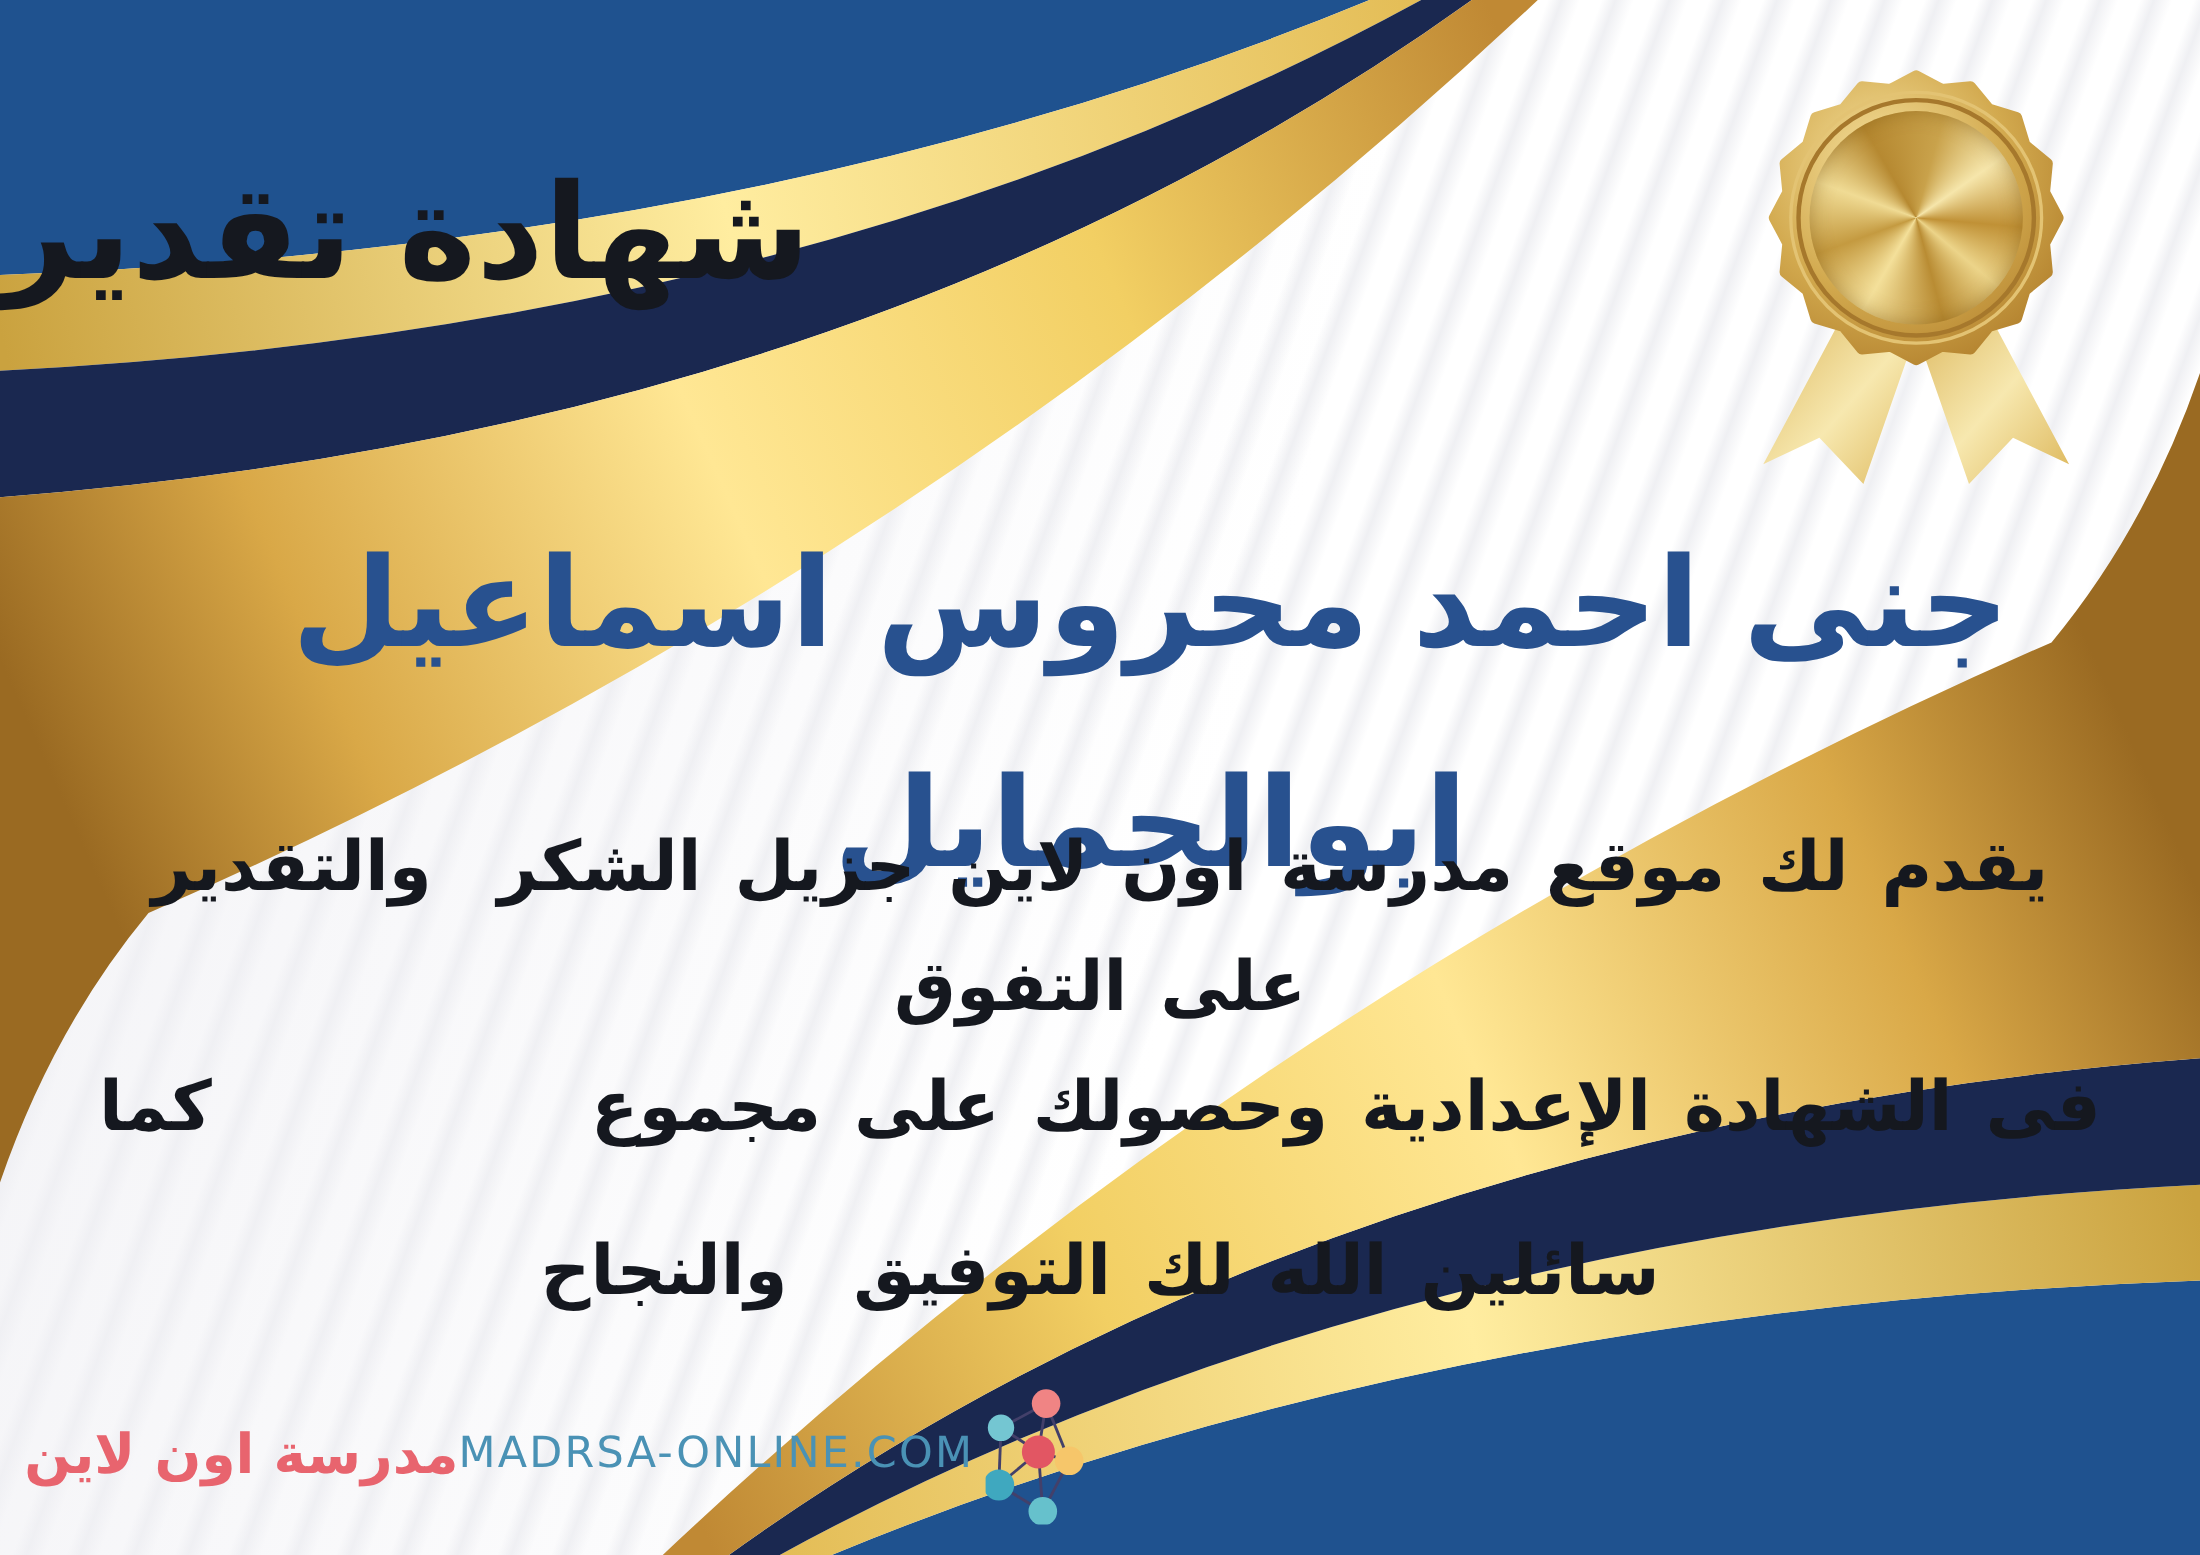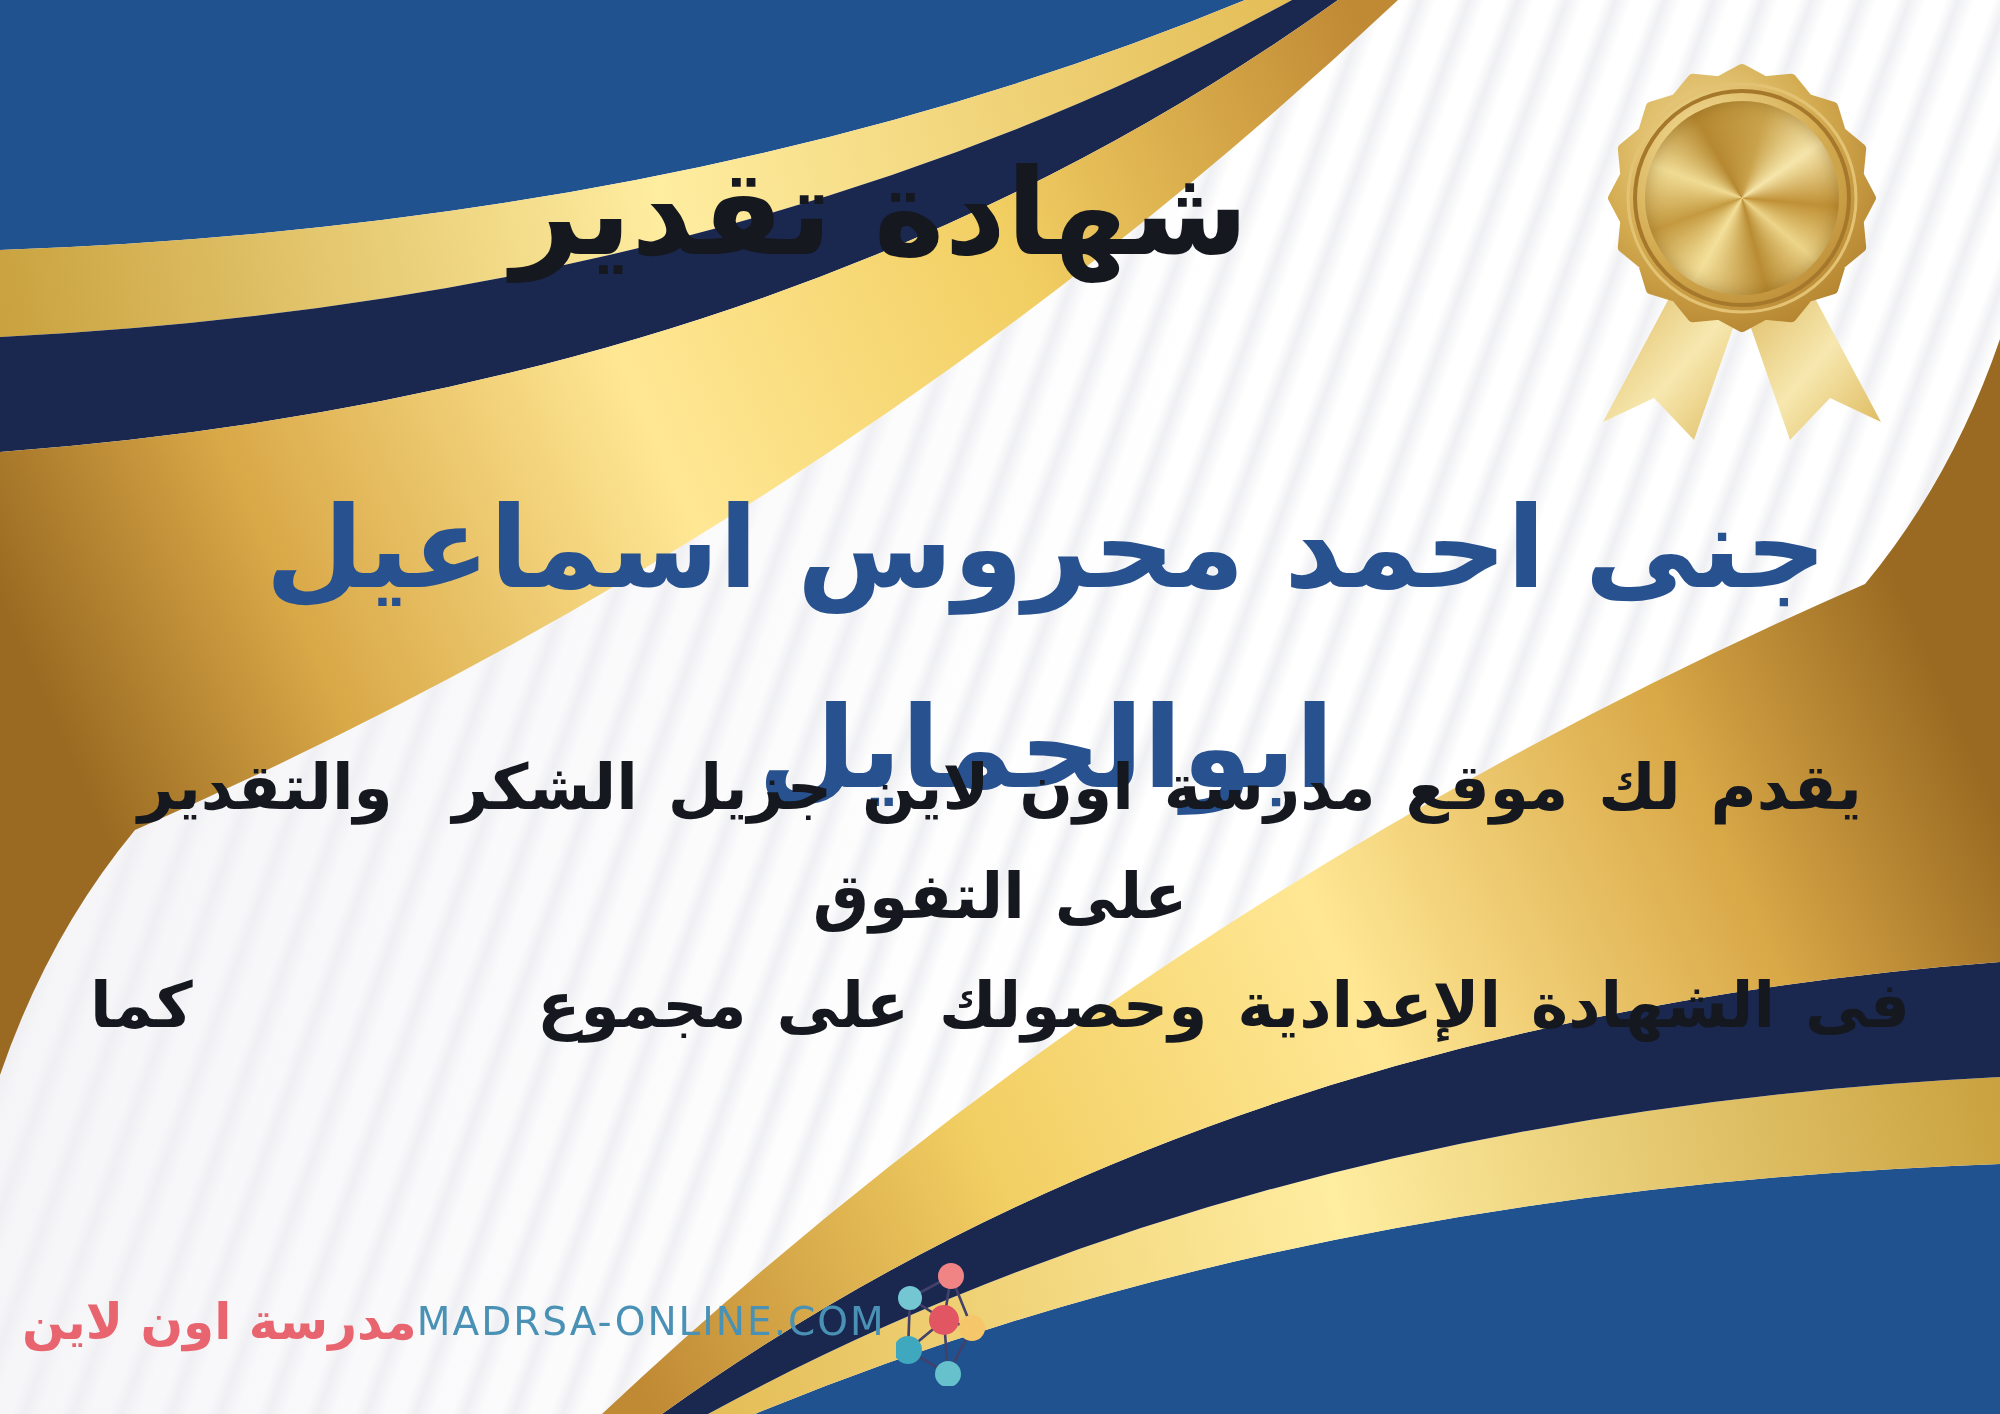--- a/index.html
+++ b/index.html
@@ -27,21 +27,21 @@
   .medal-center{
     position:absolute;left:48px;top:71px;width:194px;height:194px;border-radius:50%;
     background:conic-gradient(from 15deg,
       #c9a24b,#f6e6ab 40deg,#c09136 80deg,#ecd489 115deg,
       #b98c33 150deg,#f4e09a 195deg,#c49a40 235deg,
       #f0db94 275deg,#b68931 315deg,#c9a24b 360deg);
     box-shadow:inset 0 0 18px rgba(120,80,10,.45);
   }
   
   .cert-title{
-    position:absolute;top:118px;left:0;width:1760px;text-align:center;
+    position:absolute;top:118px;left:0;width:1760px;text-align:left;
     font-size:120px;line-height:190px;font-weight:700;color:var(--text_dark,#15181f);
     direction:rtl;
   }
   .student-name{
     position:absolute;top:448px;left:0;width:100%;text-align:center;
     font-size:113px;line-height:200px;font-weight:700;color:var(--text_blue,#28518f);
     direction:rtl;
     padding-left:46px;
   }
   .body-text{position:absolute;top:733px;left:0;width:100%;direction:rtl;color:var(--text_dark,#15181f);}
@@ -124,20 +124,21 @@
   <div class="student-name">جنى احمد محروس اسماعيل ابوالحمايل</div>
 
   <div class="body-text">
     <div class="body-line">يقدم لك موقع مدرسة اون لاين جزيل الشكر  والتقدير على التفوق</div>
     <div class="body-line justify">
       <span>فى الشهادة الإعدادية وحصولك على مجموع</span>
       <span>كما</span>
     </div>
   </div>
 
+  <div class="closing-line">سائلين الله لك التوفيق  والنجاح</div>
 
   <div class="logo">
     <div class="logo-text">
       <div class="logo-ar">مدرسة اون لاين</div>
       <div class="logo-en">MADRSA-ONLINE.COM</div>
     </div>
     <svg width="90" height="128" viewBox="0 0 90 128">
       <g stroke="#43406a" stroke-width="2.6">
         <line x1="55" y1="18" x2="14" y2="40"></line>
         <line x1="55" y1="18" x2="48" y2="62"></line>

